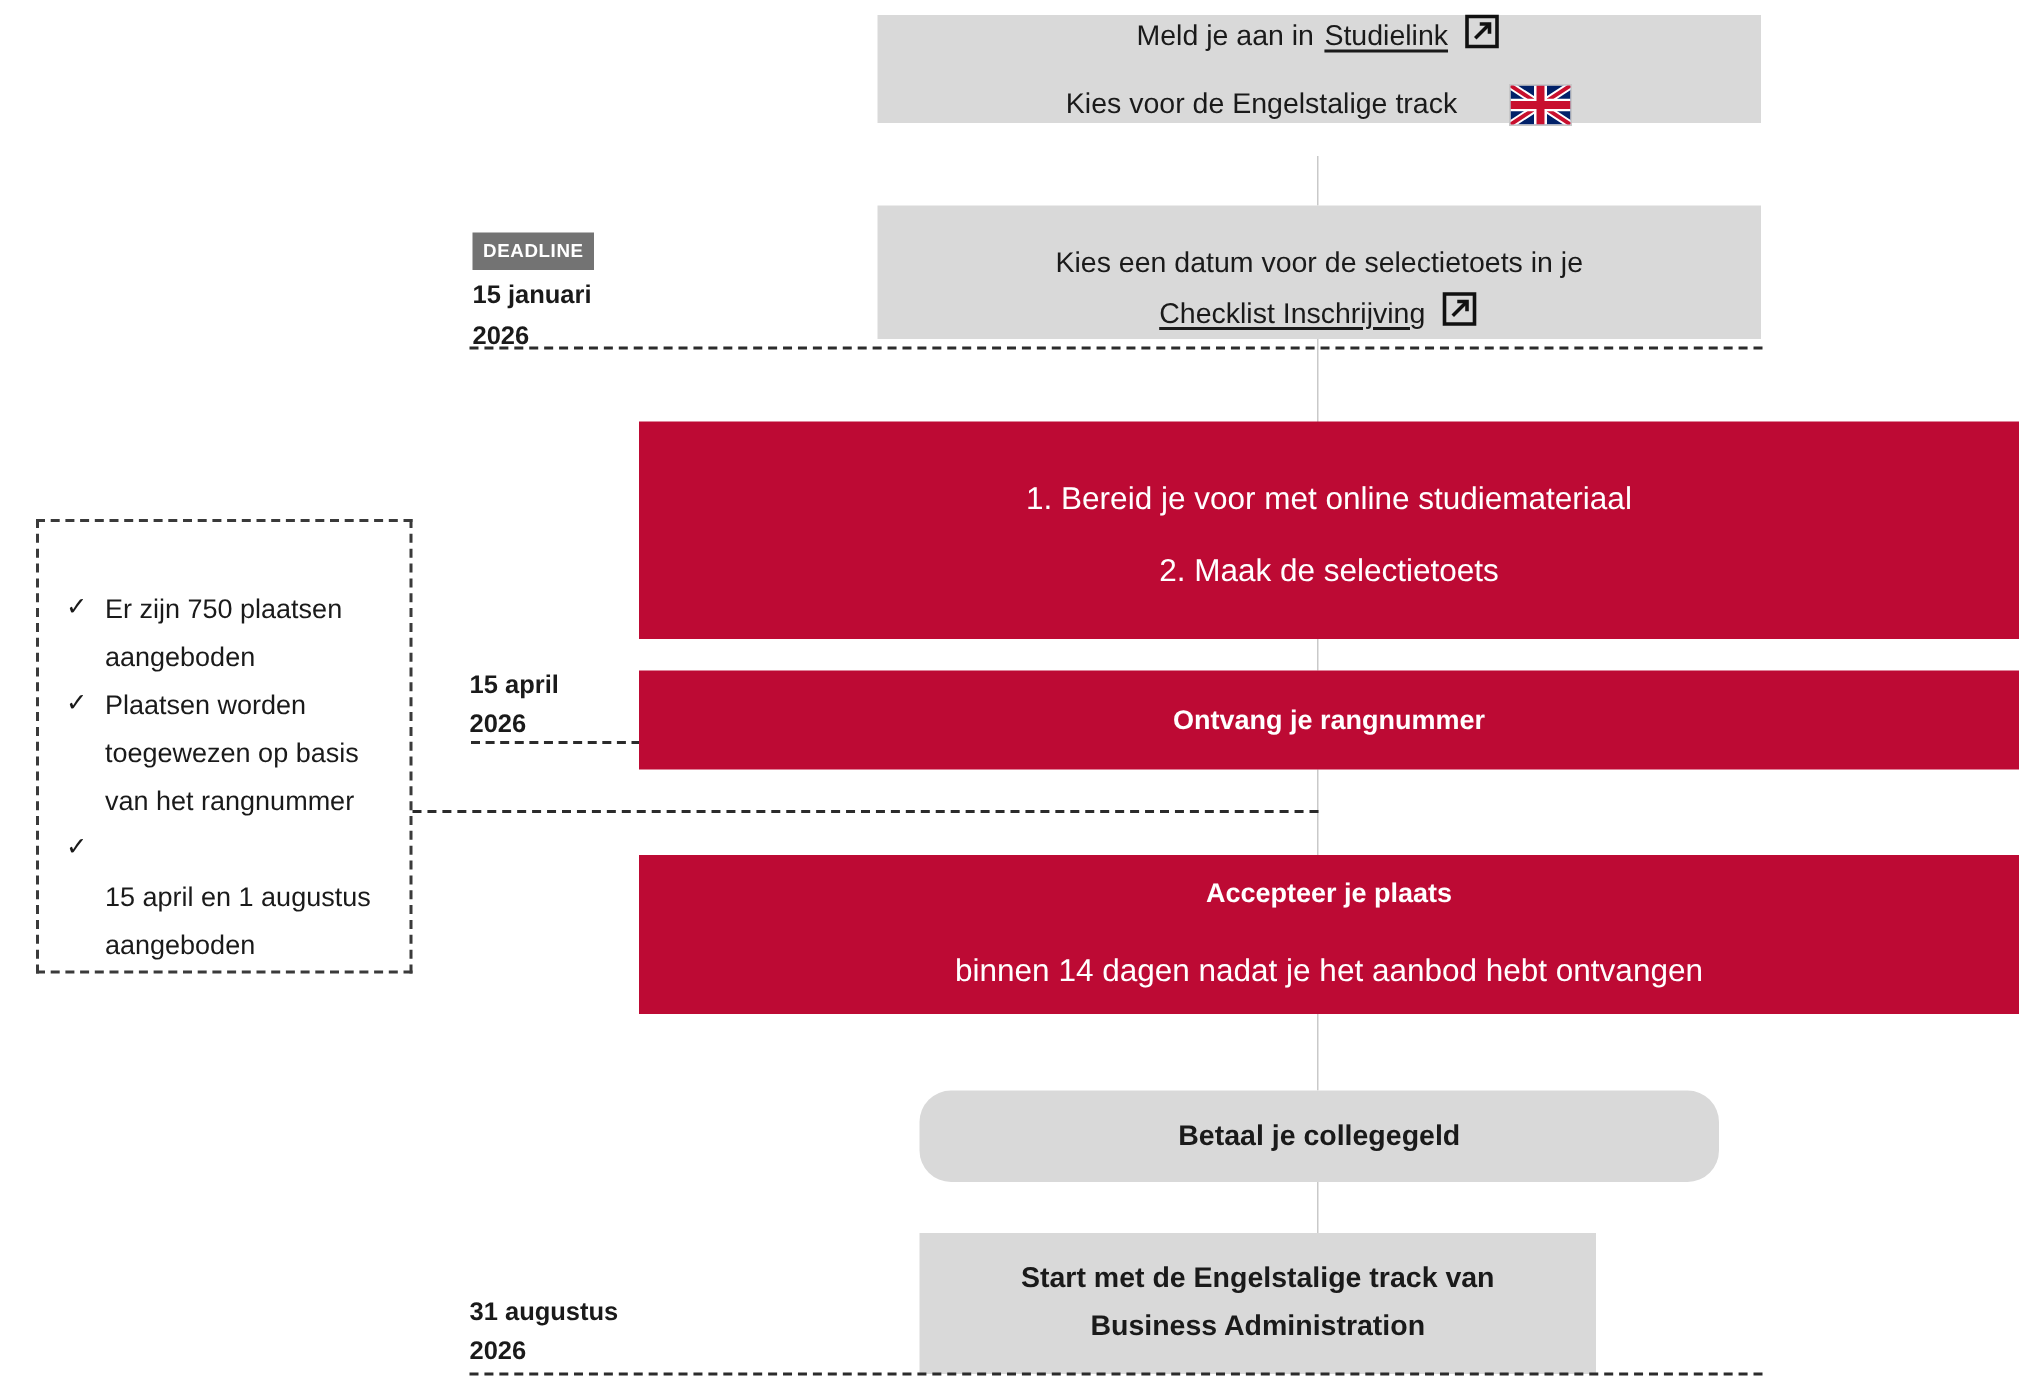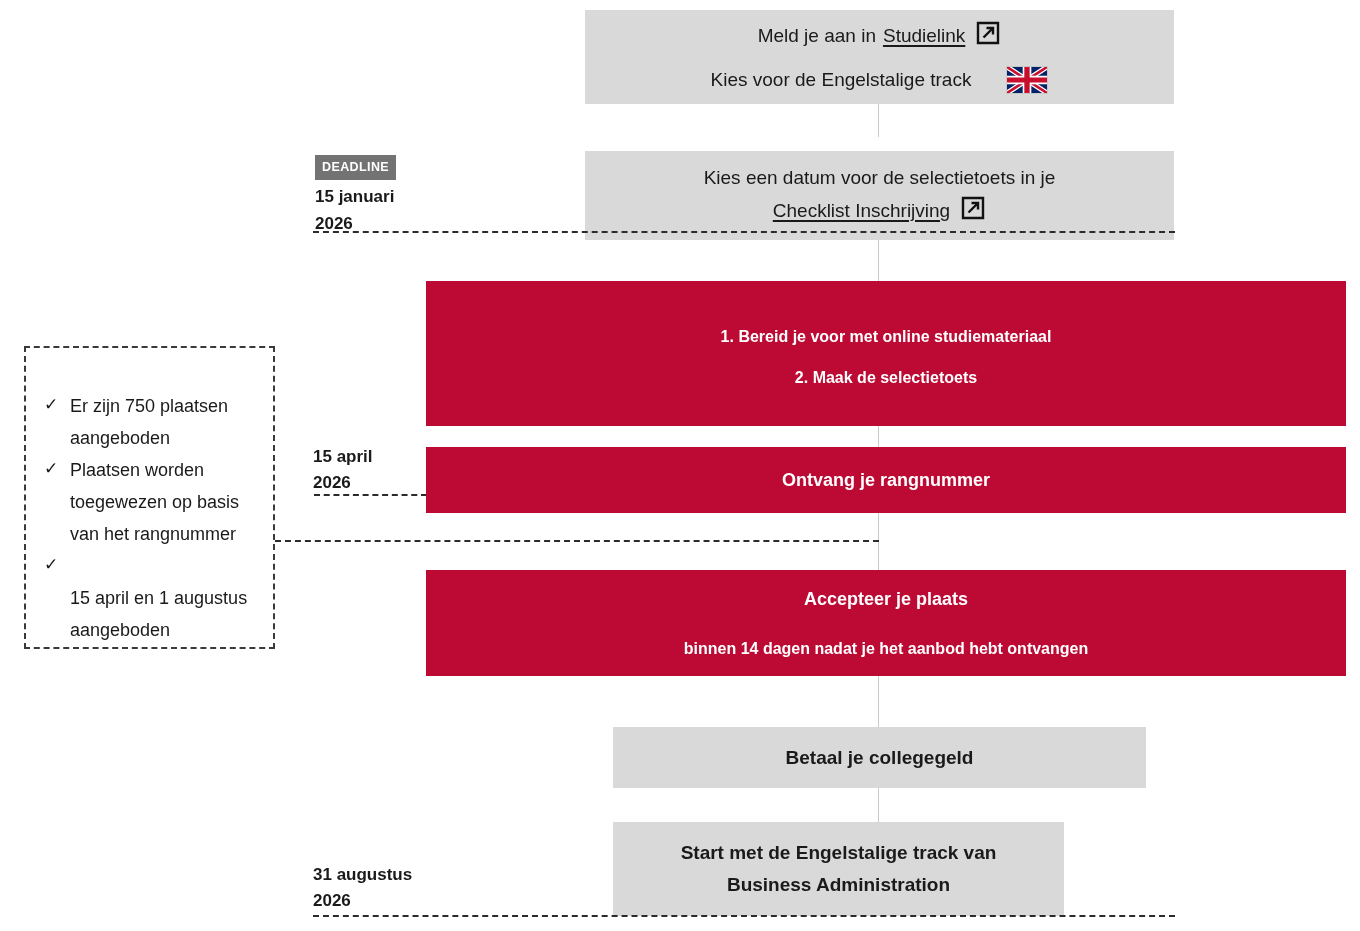--- a/index.html
+++ b/index.html
@@ -42,21 +42,21 @@
     background: #bd0a34;
     color: #ffffff;
   }
   .node .line {
     display: block;
     white-space: nowrap;
   }
   .t-reg { font-size: 19px; font-weight: 400; }
   .t-bold { font-size: 19px; font-weight: 700; }
   .t-red-bold { font-size: 18px; font-weight: 700; }
-  .t-red-reg { font-size: 16px; font-weight: 700; }
+  .t-red-reg { font-size: 21px; font-weight: 400; }
 
   
   .spine {
     position: absolute;
     width: 1px;
     background: #c9c9c9;
   }
 
   
   .dash-h {
@@ -146,21 +146,21 @@
 
 <div id="canvas">
 
   <div class="spine" style="left:878px; top:104px; height:33px;"></div>
   <div class="spine" style="left:878px; top:226px; height:56px;"></div>
   <div class="spine" style="left:878px; top:426px; height:21px;"></div>
   <div class="spine" style="left:878px; top:513px; height:57px;"></div>
   <div class="spine" style="left:878px; top:676px; height:51px;"></div>
   <div class="spine" style="left:878px; top:788px; height:34px;"></div>
 
-  <div class="node grey" style="left:585px; top:10px; width:589px; height:94px;">
+  <div class="node grey" style="left:585px; top:10px; width:589px; height:72px;">
     <div class="row-inline">
       <span class="t-reg">Meld je aan in</span>
       <span class="t-reg link-underline" style="margin-left:7px;">Studielink</span>
       <span class="ext-icon">
         <svg width="26" height="26" viewBox="0 0 26 26" aria-hidden="true">
           <path d="M3 3 H23 V23 H3 Z" fill="none" stroke="#111" stroke-width="2.4"></path>
           <path d="M8.5 17.5 L18 8" fill="none" stroke="#111" stroke-width="2.4"></path>
           <path d="M11.5 8 H18 V14.5" fill="none" stroke="#111" stroke-width="2.4"></path>
         </svg>
       </span>
@@ -178,21 +178,21 @@
       </span>
     </div>
   </div>
 
   <div class="datelabel" style="left:315px; top:153px;">
     <span class="deadline-badge">DEADLINE</span>
     <div>15 januari</div>
     <div>2026</div>
   </div>
 
-  <div class="node grey" style="left:585px; top:151px; width:589px; height:89px;">
+  <div class="node grey" style="left:585px; top:137px; width:589px; height:89px;justify-content:flex-end;">
     <div class="line t-reg">Kies een datum voor de selectietoets in je</div>
     <div class="row-inline" style="margin-top:3px;">
       <span class="t-reg link-underline">Checklist Inschrijving</span>
       <span class="ext-icon">
         <svg width="26" height="26" viewBox="0 0 26 26" aria-hidden="true">
           <path d="M3 3 H23 V23 H3 Z" fill="none" stroke="#111" stroke-width="2.4"></path>
           <path d="M8.5 17.5 L18 8" fill="none" stroke="#111" stroke-width="2.4"></path>
           <path d="M11.5 8 H18 V14.5" fill="none" stroke="#111" stroke-width="2.4"></path>
         </svg>
       </span>
@@ -239,21 +239,21 @@
     </ul>
   </div>
 
   <div class="dash-h" style="left:275px; top:540px; width:604px;"></div>
 
   <div class="node red" style="left:426px; top:570px; width:920px; height:106px;">
     <div class="line t-red-bold">Accepteer je plaats</div>
     <div class="line t-red-reg" style="margin-top:25px;">binnen 14 dagen nadat je het aanbod hebt ontvangen</div>
   </div>
 
-  <div class="node grey" style="left:613px; top:727px; width:533px; height:61px;">
+  <div class="node grey" style="left:613px; top:727px; width:533px; height:61px;border-radius:21px;">
     <div class="line t-bold">Betaal je collegegeld</div>
   </div>
 
   <div class="datelabel" style="left:313px; top:862px;">
     <div>31 augustus</div>
     <div>2026</div>
   </div>
 
   <div class="node grey" style="left:613px; top:822px; width:451px; height:94px;">
     <div class="line t-bold">Start met de Engelstalige track van</div>

